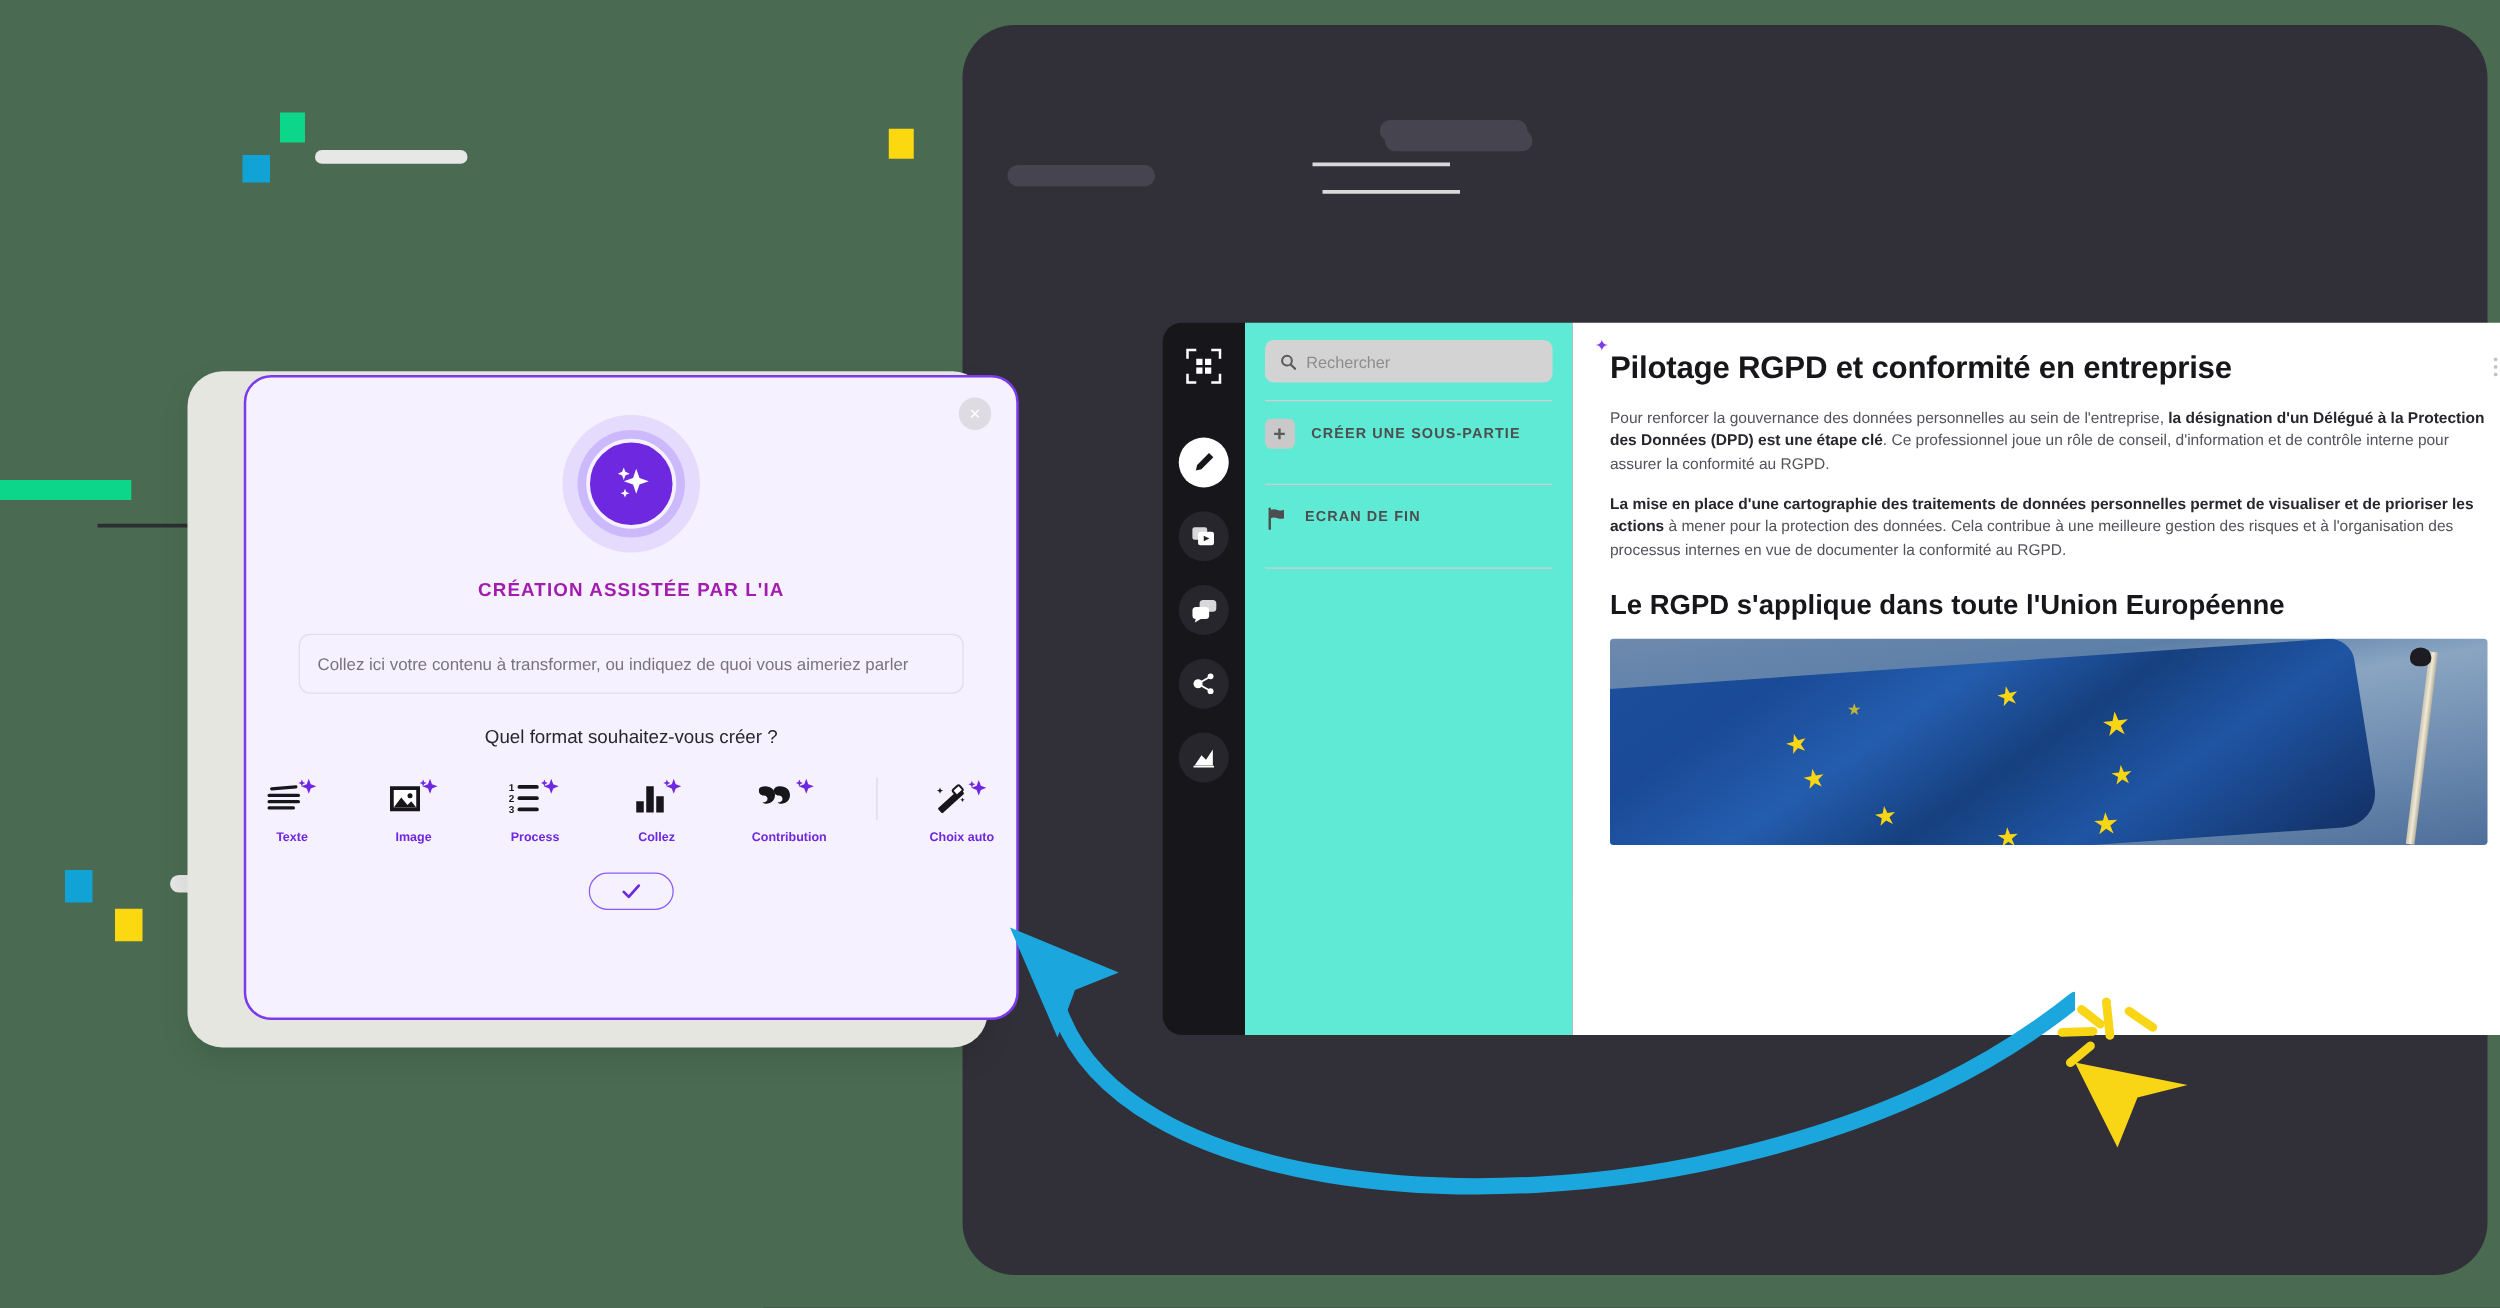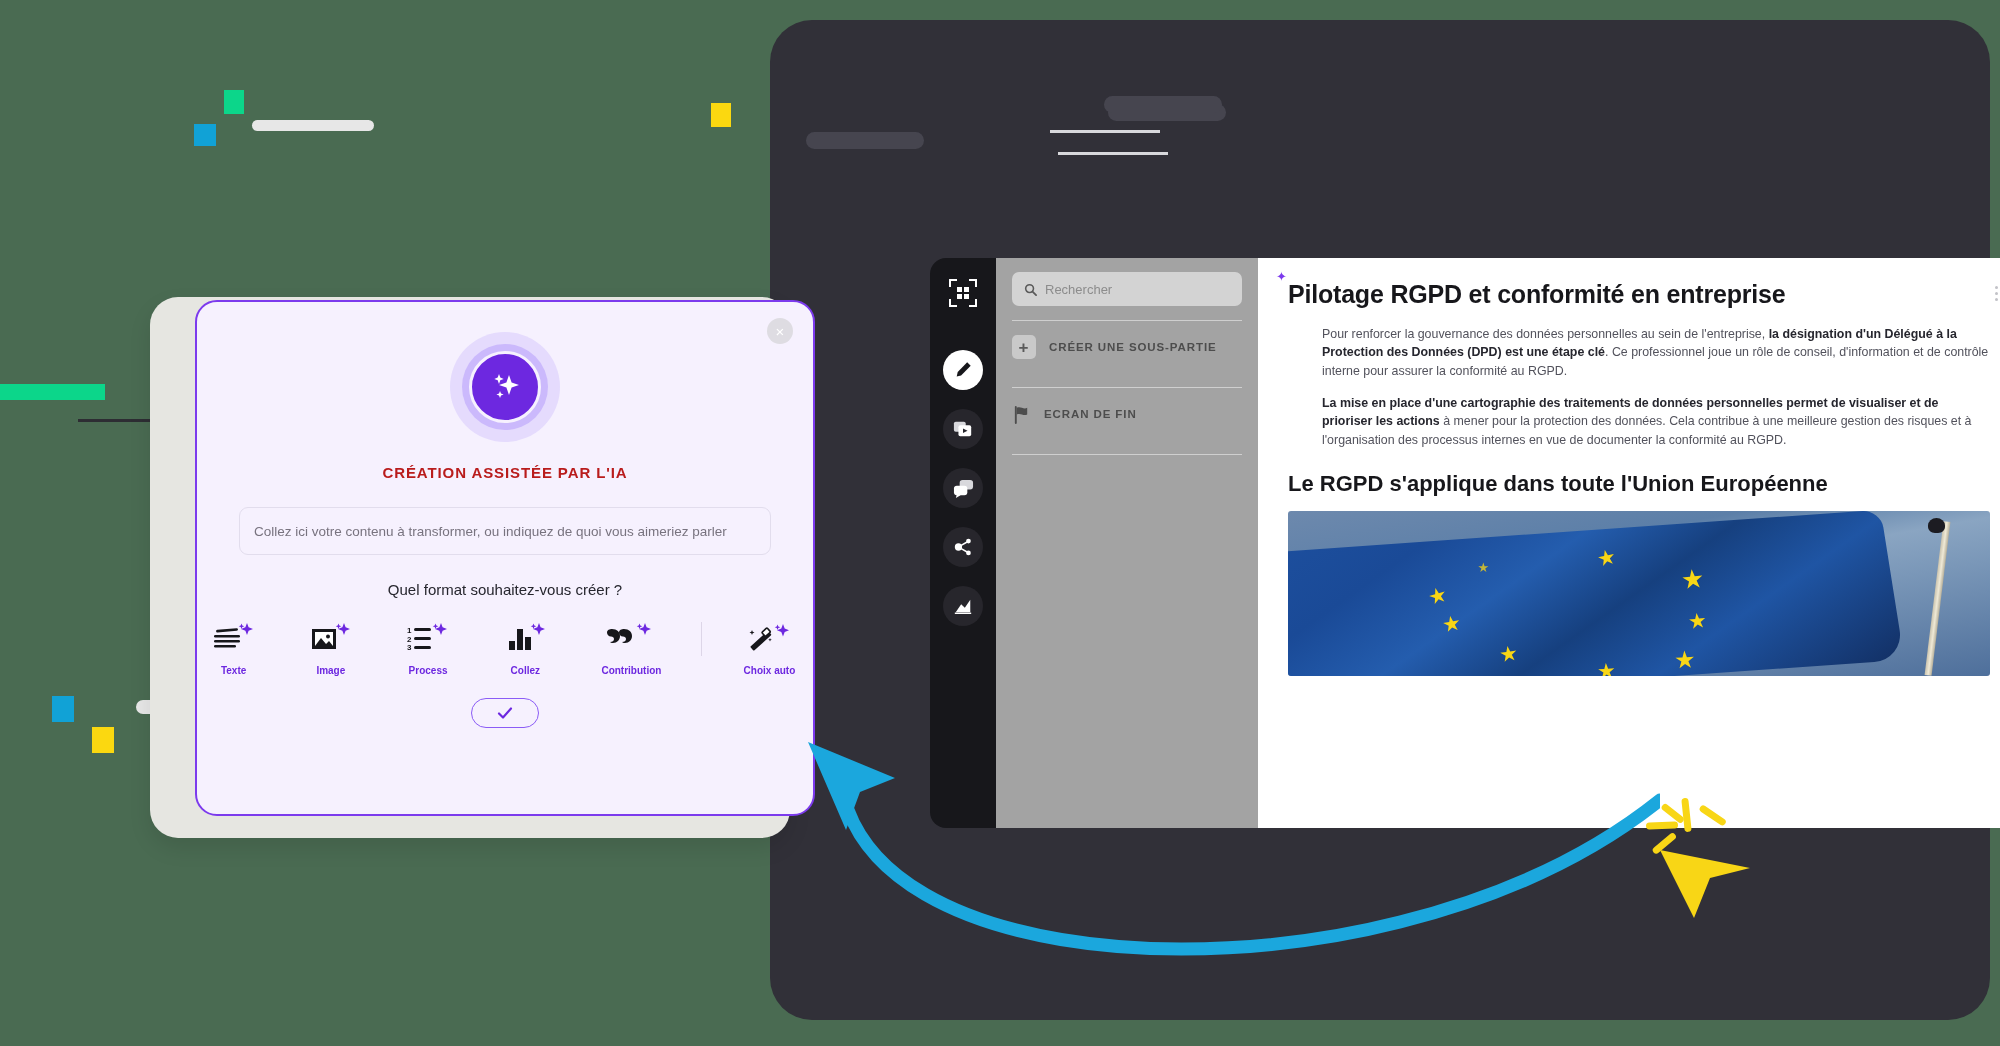--- a/index.html
+++ b/index.html
@@ -50,21 +50,21 @@
   .rail-btn {
     width: 40px; height: 40px; border-radius: 50%;
     background: #27262c;
     display: flex; align-items: center; justify-content: center;
     margin-bottom: 19px;
   }
   .rail-btn.active { background: #ffffff; }
 
   #nav-panel {
     width: 262px;
-    background: #a3a3a3;
+    background: #5eead4;
     padding: 14px 16px 0 16px;
   }
   #search-box {
     height: 34px; background: #d3d3d3; border-radius: 7px;
     display: flex; align-items: center; gap: 8px; padding: 0 12px;
   }
   #search-box span.ph { color: #8c8c8c; font-size: 13px; }
   .nav-sep { height: 1px; background: #cfcfcf; margin: 14px 0 0 0; }
   .nav-item {
     display: flex; align-items: center; gap: 13px;
@@ -88,21 +88,20 @@
     letter-spacing: -.2px; margin-bottom: 16px;
   }
   #doc-kebab {
     position: absolute; right: 22px; top: 28px;
     display: flex; flex-direction: column; gap: 3px;
   }
   #doc-kebab i { width: 3px; height: 3px; border-radius: 50%; background: #c2c2c7; display:block; }
   .doc-p {
     font-size: 12.4px; line-height: 1.48; color: #52525c;
     margin-bottom: 14px;
-    margin-left: 34px;
   }
   .doc-p b { color: #26262e; }
   #doc-sub {
     font-size: 22px; font-weight: bold; color: #17171b; margin: 22px 0 14px 0;
   }
   #flag-img {
     width: 100%; height: 165px; border-radius: 3px;
     overflow: hidden; position: relative;
     background: linear-gradient(170deg,#6d89ad 0%,#5c7fa8 28%,#8aa5c2 45%,#7a97b8 60%,#4e6f9b 100%);
   }
@@ -160,21 +159,21 @@
     display: flex; align-items: center; justify-content: center;
   }
   #ai-badge .core {
     width: 72px; height: 72px; border-radius: 50%;
     background: #6d28e0;
     border: 3px solid #f6f1fe;
     display: flex; align-items: center; justify-content: center;
   }
   #modal-title {
     text-align: center; margin-top: 22px;
-    font-size: 15px; font-weight: bold; letter-spacing: .9px; color: #b91c1c;
+    font-size: 15px; font-weight: bold; letter-spacing: .9px; color: #a21caf;
   }
   #prompt-input {
     display: block; width: 532px; height: 48px; margin: 26px auto 0;
     border: 1px solid #e2dded; border-radius: 9px; background: #f6f1fe;
     padding: 0 14px; font-size: 13.5px; color: #55555f;
     font-family: "Liberation Sans", sans-serif;
   }
   #prompt-input::placeholder { color: #78737f; }
   #format-q {
     text-align: center; margin-top: 26px; font-size: 15px; color: #26262e;

